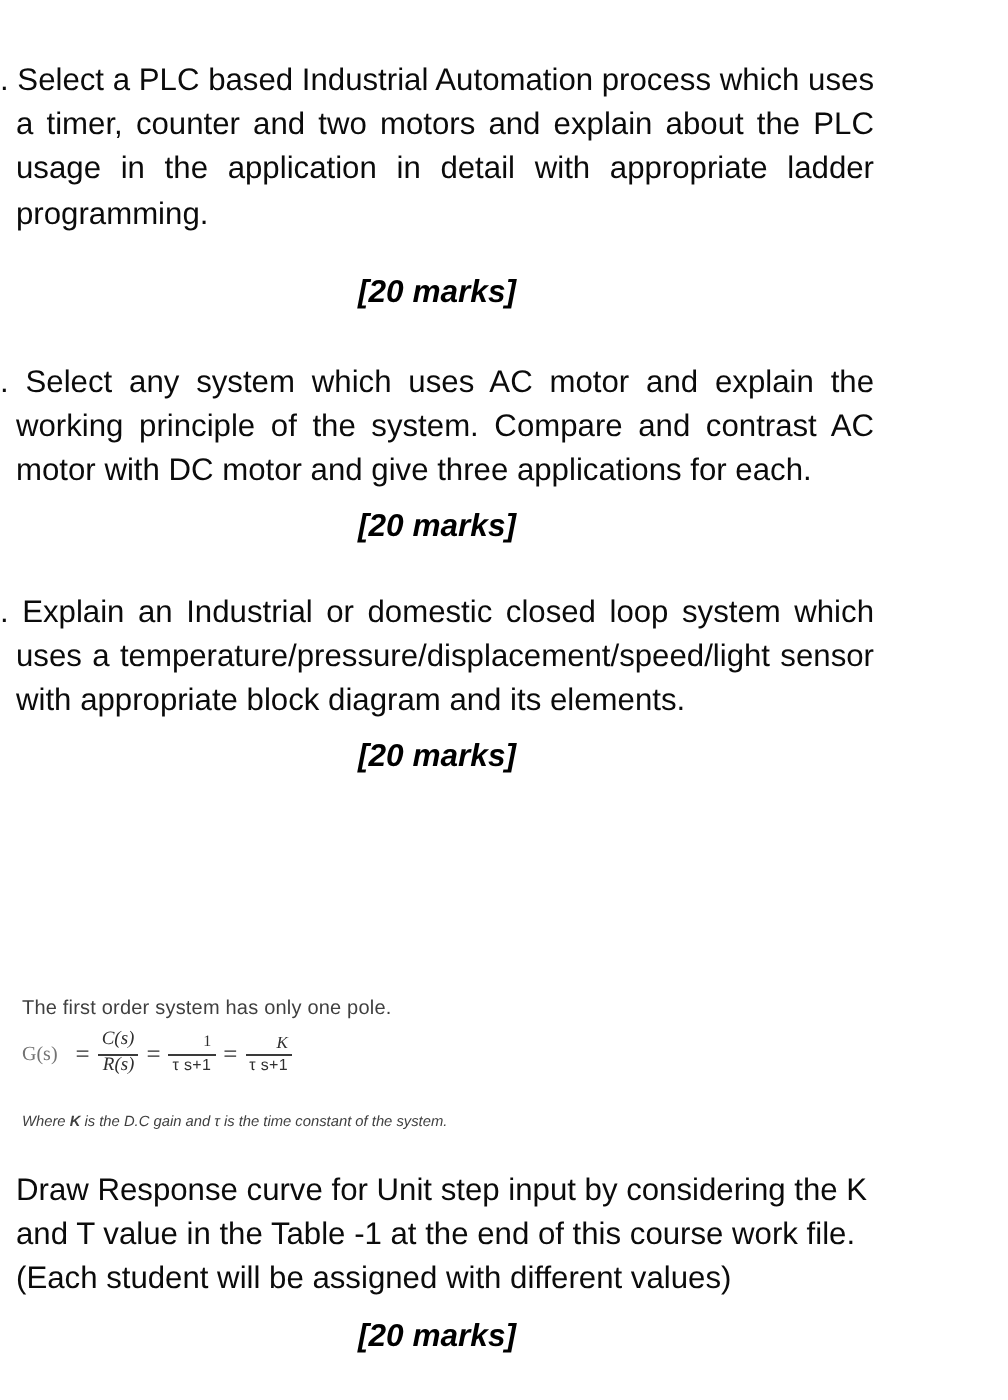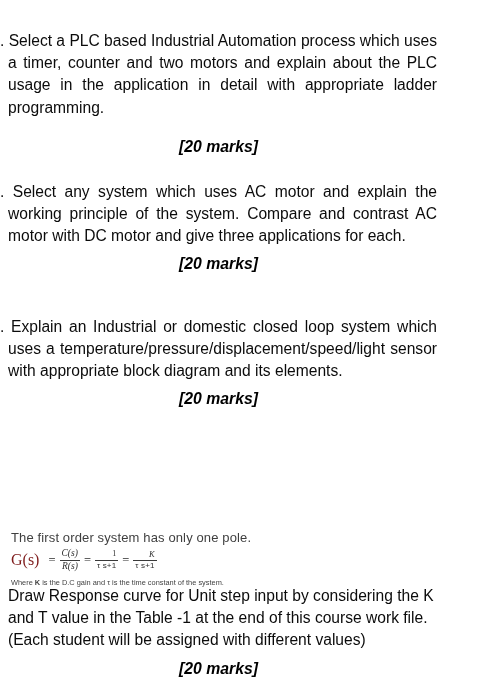--- a/index.html
+++ b/index.html
@@ -59,41 +59,40 @@
 
   
   .formula-wrap {
     position: absolute;
     left: 11px;
     top: 500px;
     width: 250px;
     color: #3c3c3c;
   }
   .formula-caption {
-    font-size: 13px;
+    font-size: 10px;
     line-height: 10px;
     font-family: "Liberation Sans", sans-serif;
     color: #3f3f3f;
     letter-spacing: 0.01em;
-    margin-top: 33px;
   }
   .formula-line {
     display: flex;
     align-items: center;
     font-family: "Liberation Serif", serif;
     font-size: 12px;
     color: #2f2f2f;
     margin-top: 4px;
     height: 26px;
   }
   .fl-lhs {
-    font-size: 16px;
+    font-size: 10px;
     font-style: normal;
     margin-right: 5px;
-    color: #7f1d1d;
+    color: #737373;
   }
   .fl-eq {
     font-size: 12.5px;
     margin: 0 4px;
     color: #2b2b2b;
   }
   .frac {
     display: inline-flex;
     flex-direction: column;
     align-items: flex-end;
@@ -134,43 +133,44 @@
   }
   .frac.f3 .den {
     font-family: "Liberation Sans", sans-serif;
     font-size: 8px;
     letter-spacing: 0.02em;
   }
   .formula-note {
     font-size: 7.4px;
     line-height: 9.5px;
     color: #3f3f3f;
-    margin-top: 5px;
+    margin-top: 16px;
     width: 215px;
+    font-style: italic;
   }
   .formula-note b {
     font-weight: bold;
   }
 </style>
 </head>
 <body>
 
 <div class="page">
 
   <div class="qblock" style="top:30px;">
     <p class="qtext">. Select a PLC based Industrial Automation process which uses a timer, counter and two motors and explain about the PLC usage in the application in detail with appropriate ladder programming.</p>
     <p class="marks" style="margin-top:17px;">[20 marks]</p>
   </div>
 
   <div class="qblock" style="top:181px;">
     <p class="qtext">. Select any system which uses AC motor and explain the working principle of the system. Compare and contrast AC motor with DC motor and give three applications for each.</p>
     <p class="marks" style="margin-top:5px;">[20 marks]</p>
   </div>
 
-  <div class="qblock" style="top:316px;">
+  <div class="qblock" style="top:296px;">
     <p class="qtext">. Explain an Industrial or domestic closed loop system which uses a temperature/pressure/displacement/speed/light sensor with appropriate block diagram and its elements.</p>
     <p class="marks" style="margin-top:5px;">[20 marks]</p>
   </div>
 
 
   <div class="formula-wrap">
     <div class="formula-caption">The first order system has only one pole.</div>
 
     <div class="formula-line">
       <span class="fl-lhs">G(s)</span>

